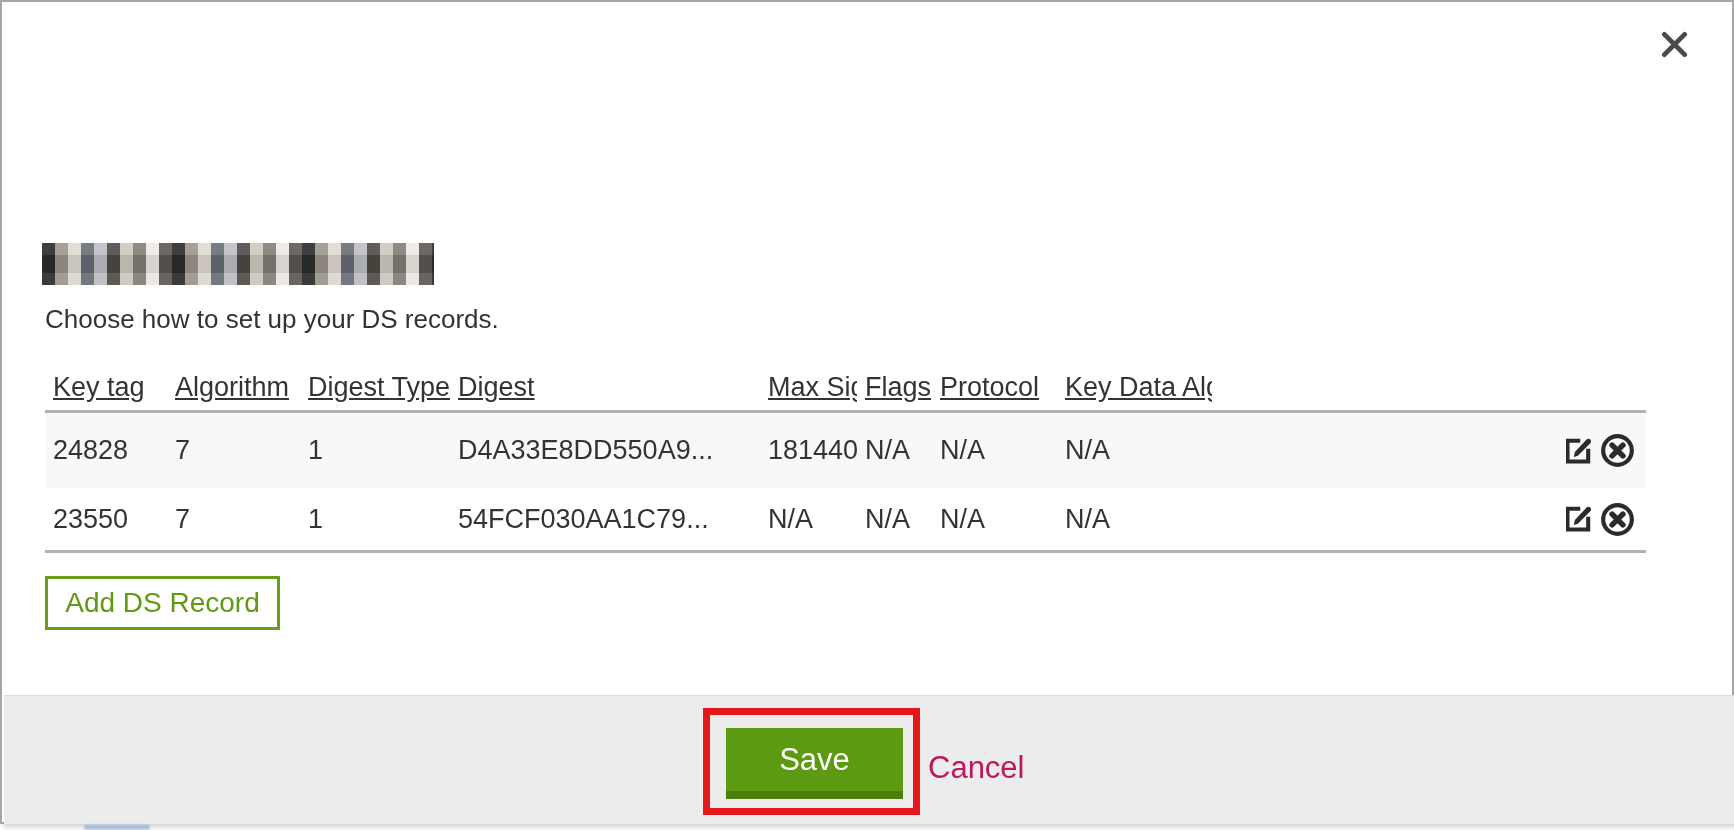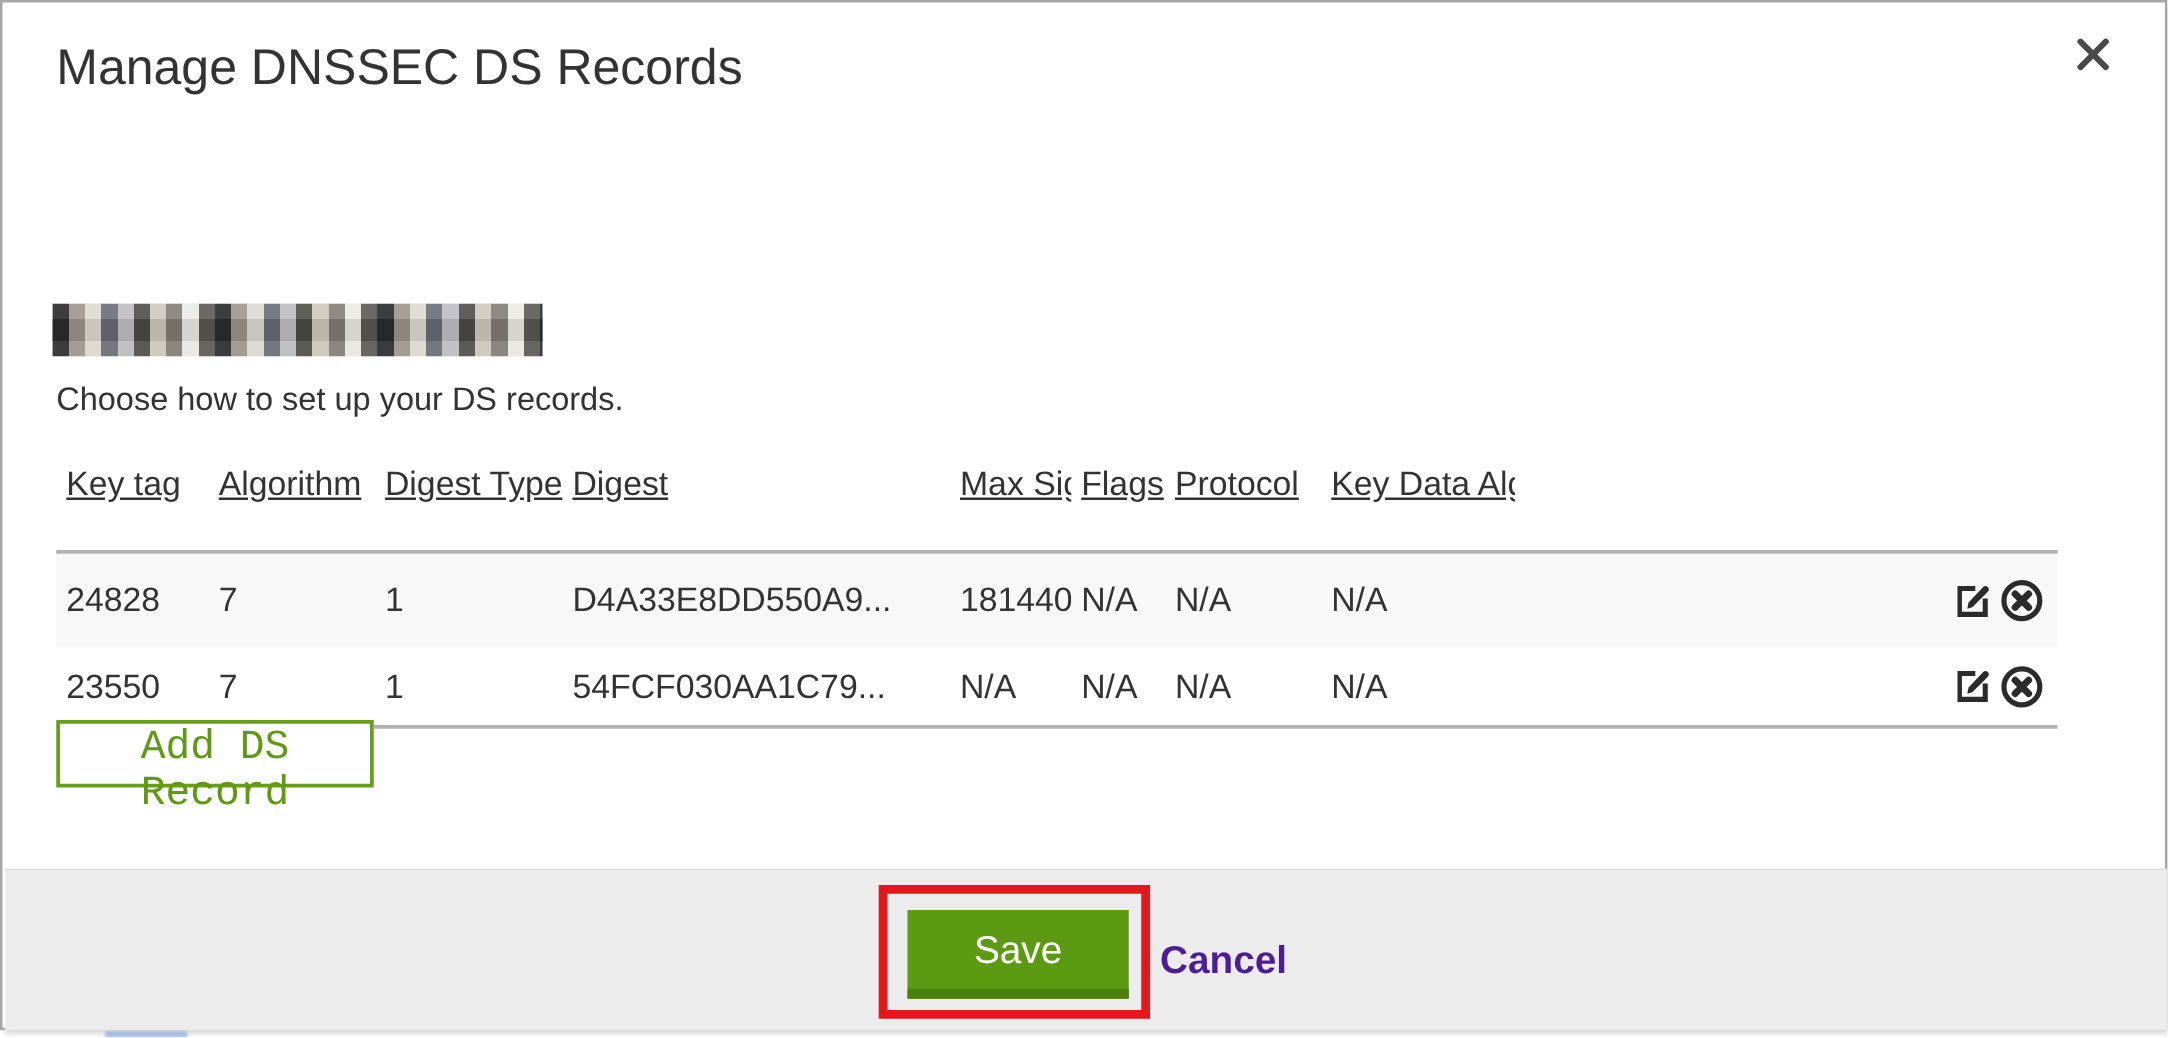--- a/index.html
+++ b/index.html
@@ -27,52 +27,51 @@
         rgba(240,238,234,.8) 104px 117px, rgba(74,70,66,.78) 117px 130px),
       repeating-linear-gradient(0deg, #d6d2cb 0 12px, #716c66 12px 30px, #e6e3dd 30px 42px);
   }
 
   .instruction { position:absolute; left:43px; top:302px; font-size:26px; color:#333; }
 
   .ds-table { position:absolute; left:43px; top:362px; width:1601px; }
   .t-row { display:grid; grid-template-columns:122px 133px 150px 310px 97px 75px 125px 155px 1fr 80px; align-items:center; }
   .t-row > div { padding-left:8px; font-size:27px; color:#333; white-space:nowrap; overflow:hidden; }
   .t-head { height:46px;text-decoration:underline; }
-  .t-r1 { height:78px; background:#f8f8f8; border-top:3px solid #b1b1b1;margin-top:30px; }
+  .t-r1 { height:78px; background:#f8f8f8; border-top:3px solid #b1b1b1; }
   .t-r2 { height:65px; background:#fff; border-bottom:3px solid #b1b1b1; }
   .cell-actions { display:flex; justify-content:flex-end; align-items:center; gap:3px; padding-right:10px !important; }
   .icon-btn { width:37px; height:37px; cursor:pointer; display:flex; align-items:center; justify-content:center; }
 
   .add-btn {
-    position:absolute; left:43px; top:574px; width:254px; height:54px;
+    position:absolute; left:43px; top:574px; width:235px; height:54px;
     background:#fff; border:3px solid #699e1b; color:#5f9a12;
-    font-size:33px; font-family:Liberation Mono, monospace; cursor:pointer;
+    font-size:28px; font-family:Liberation Sans, sans-serif; cursor:pointer;
   }
 
   .footer { position:absolute; left:2px; top:693px; width:1730px; height:129px; background:#ececec; border-top:1px solid #ddd; }
 
   .annotation-box { position:absolute; left:701px; top:706px; width:217px; height:107px; border:7px solid #e4181b; pointer-events:none; }
 
   .save-btn {
     position:absolute; left:724px; top:726px; width:177px; height:71px;
     background:#5c9a12; border:none; border-bottom:8px solid #4c7f0e;
     color:#fff; font-size:31px; font-family:inherit; cursor:pointer;text-align:center;
   }
 
-  .cancel-link { position:absolute; left:926px; top:748px; font-size:31px; color:#4c1d95; text-decoration:none; cursor:pointer;font-weight:bold; }
+  .cancel-link { position:absolute; left:926px; top:748px; font-size:31px; color:#be185d; text-decoration:none; cursor:pointer; }
 
   .page-artifact { position:absolute; left:84px; top:825px; width:66px; height:5px; background:rgba(110,150,215,.55); filter:blur(1px); border-radius:2px; }
 </style>
 </head>
 <body>
 
 <div class="stage">
   <div class="dialog">
 
-    <h1 class="title">Manage DNSSEC DS Records</h1>
 
     <div class="close-btn">
       <span>
         <svg width="27" height="27" viewBox="0 0 20 20">
             <path d="M2.5 2.5 L17.5 17.5 M17.5 2.5 L2.5 17.5" stroke="#4a4a4a" stroke-width="3.6" stroke-linecap="round"></path>
           </svg>
       </span>
     </div>
 
     <div class="mosaic"></div>

